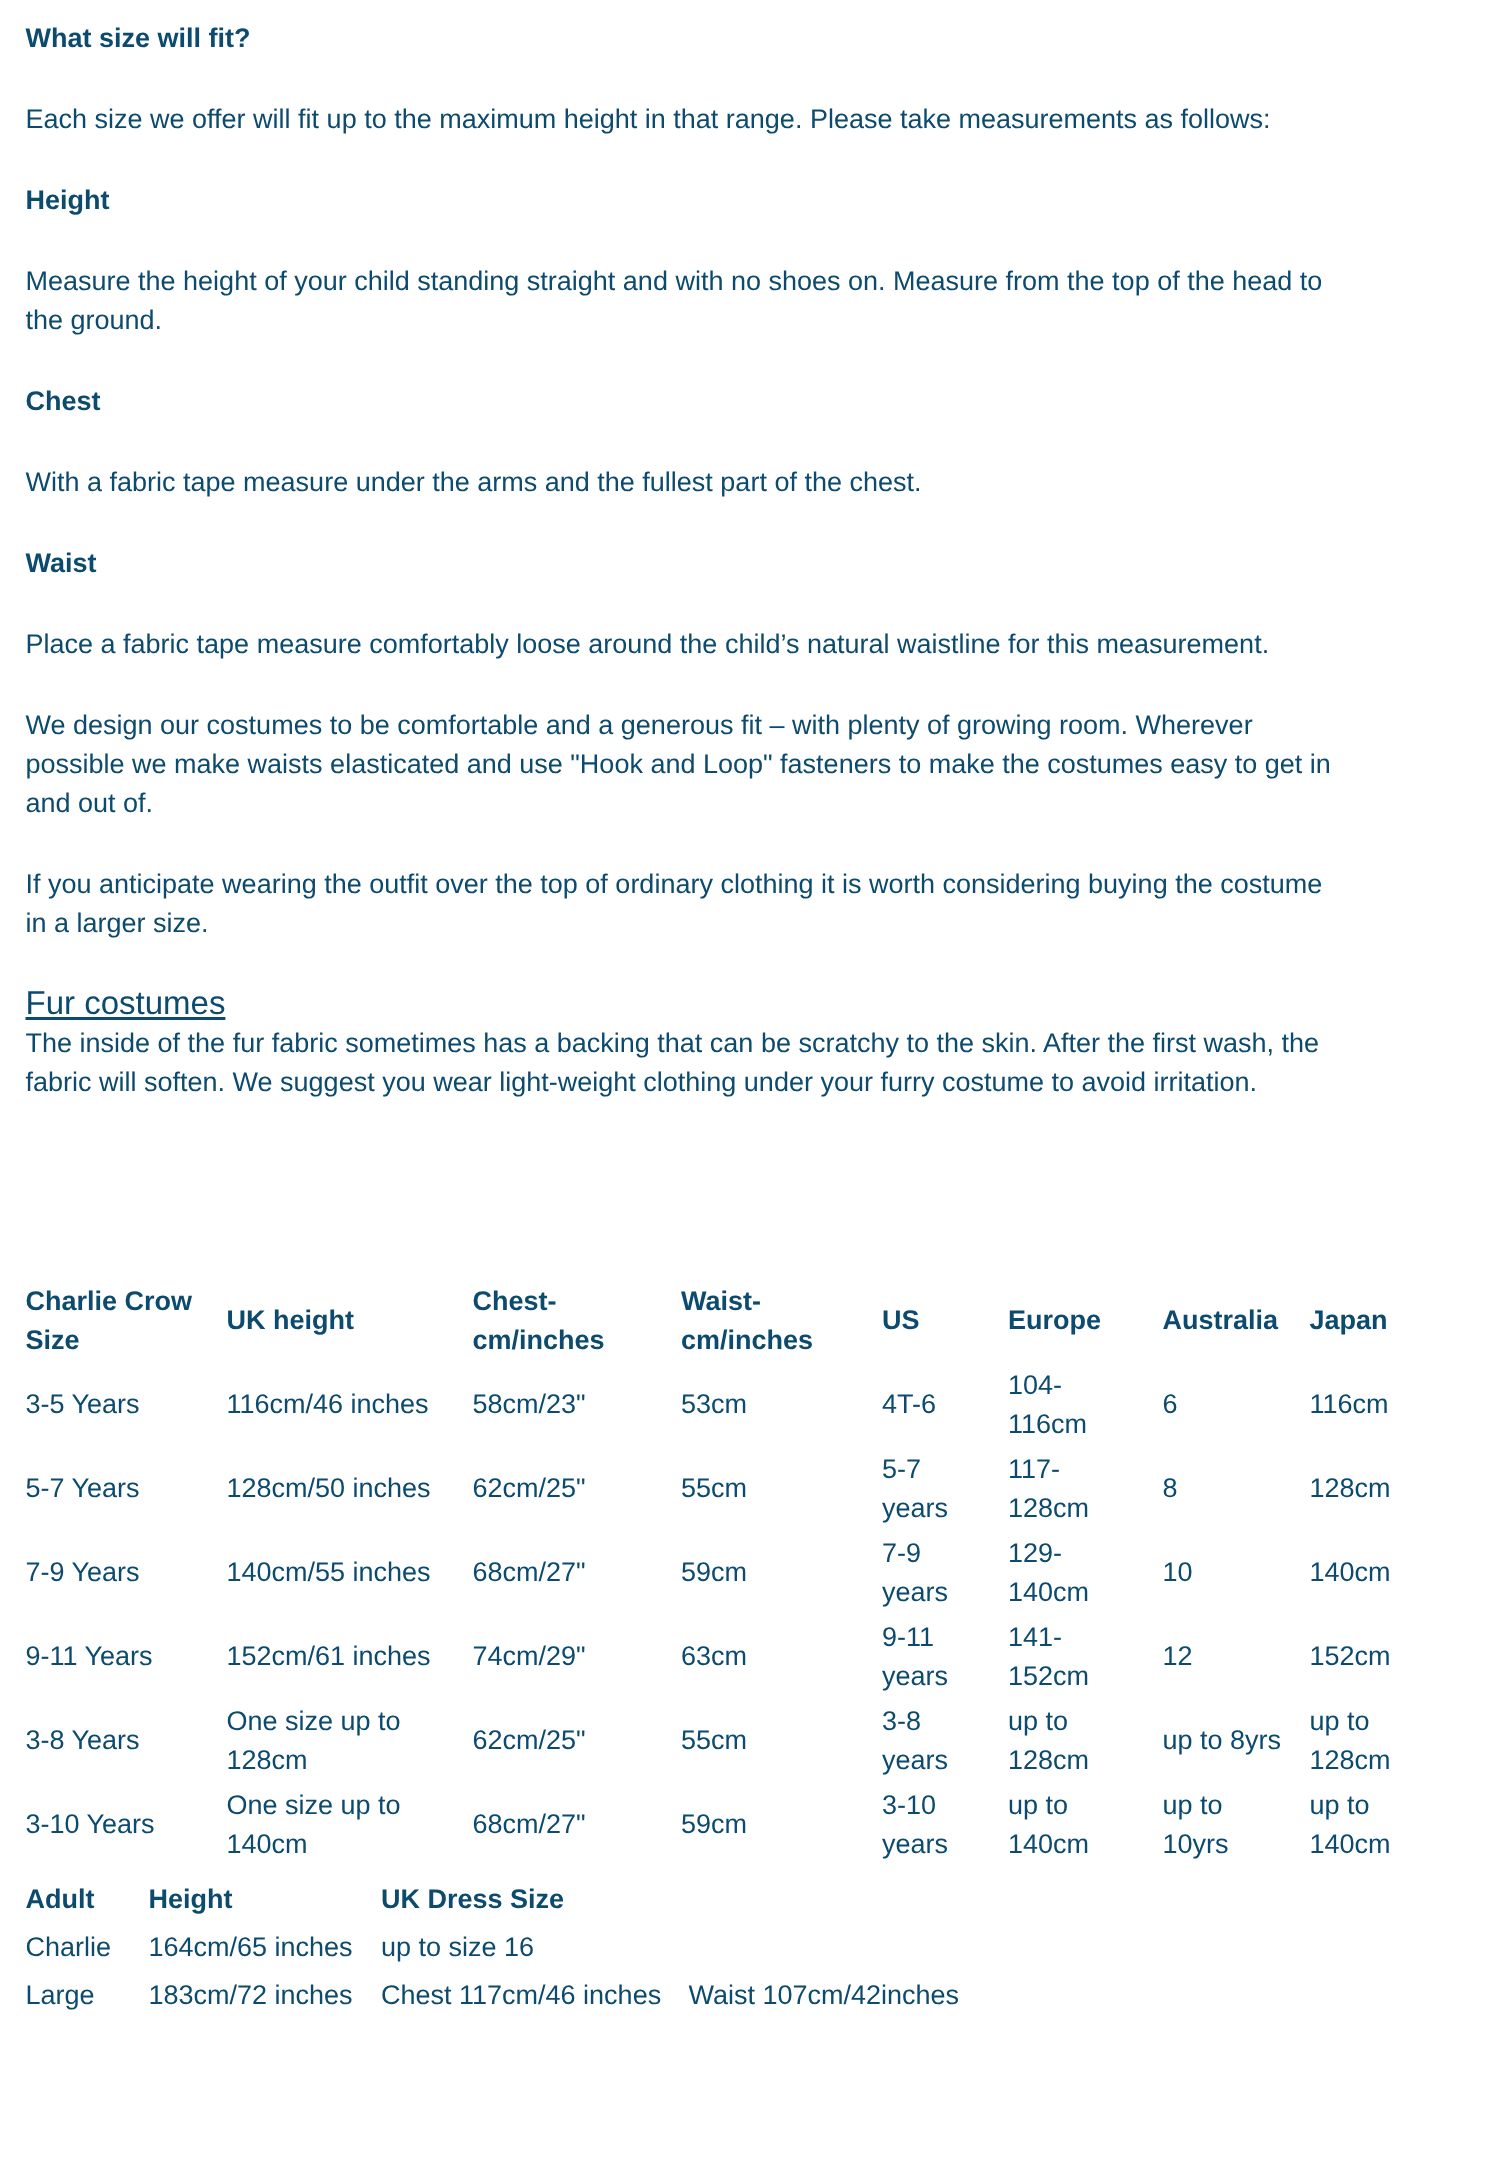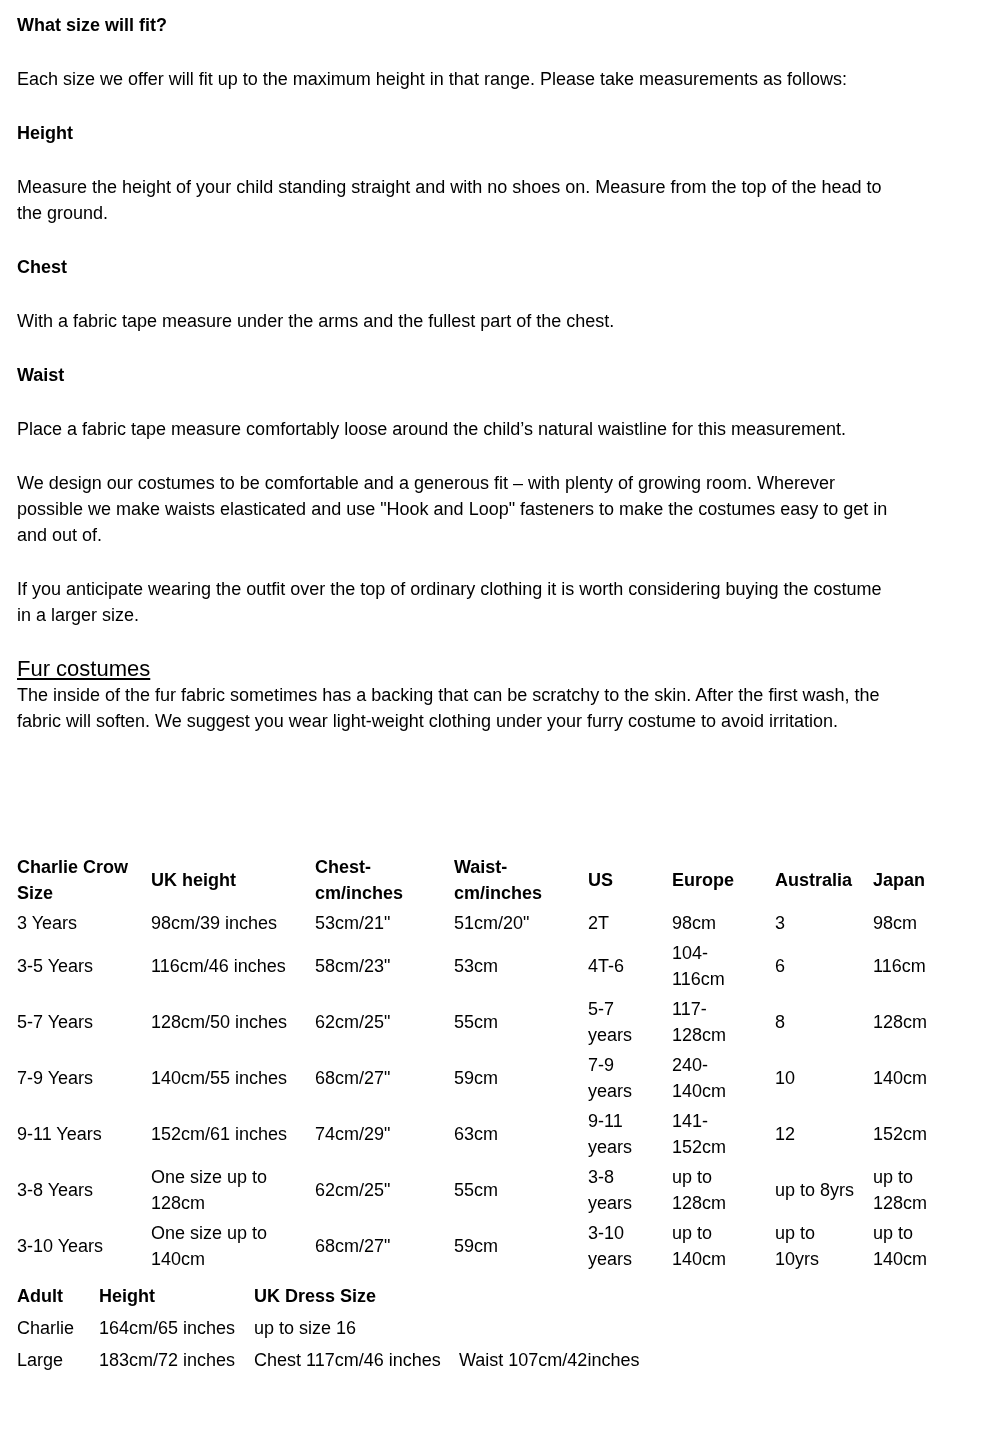--- a/index.html
+++ b/index.html
@@ -2,21 +2,21 @@
 <html><head>
 <meta charset="utf-8">
 <style>
   html, body { margin: 0; padding: 0; background: #ffffff; }
   .page {
     position: relative;
     width: 1000px;
     height: 1452px;
     box-sizing: border-box;
     background: #ffffff;
-    color: #000000;
+    color: #0c4a6e;
     font-family: "Liberation Sans", sans-serif;
     padding: 12px 10px 0 17px;
     overflow: hidden;
   }
   .para, .heading {
     font-size: 18px;
     line-height: 26px;
     margin: 0 0 28px 0;
     white-space: pre-line;
   }
@@ -115,30 +115,20 @@
         <th>Waist-
 cm/inches</th>
         <th>US</th>
         <th>Europe</th>
         <th>Australia</th>
         <th>Japan</th>
       </tr>
     </thead>
     <tbody>
       <tr>
-        <td>3 Years</td>
-        <td>98cm/39 inches</td>
-        <td>53cm/21"</td>
-        <td>51cm/20"</td>
-        <td>2T</td>
-        <td>98cm</td>
-        <td>3</td>
-        <td>98cm</td>
-      </tr>
-      <tr>
         <td>3-5 Years</td>
         <td>116cm/46 inches</td>
         <td>58cm/23"</td>
         <td>53cm</td>
         <td>4T-6</td>
         <td>104-
 116cm</td>
         <td>6</td>
         <td>116cm</td>
       </tr>
@@ -154,21 +144,21 @@
         <td>8</td>
         <td>128cm</td>
       </tr>
       <tr>
         <td>7-9 Years</td>
         <td>140cm/55 inches</td>
         <td>68cm/27"</td>
         <td>59cm</td>
         <td>7-9
 years</td>
-        <td>240-
+        <td>129-
 140cm</td>
         <td>10</td>
         <td>140cm</td>
       </tr>
       <tr>
         <td>9-11 Years</td>
         <td>152cm/61 inches</td>
         <td>74cm/29"</td>
         <td>63cm</td>
         <td>9-11

